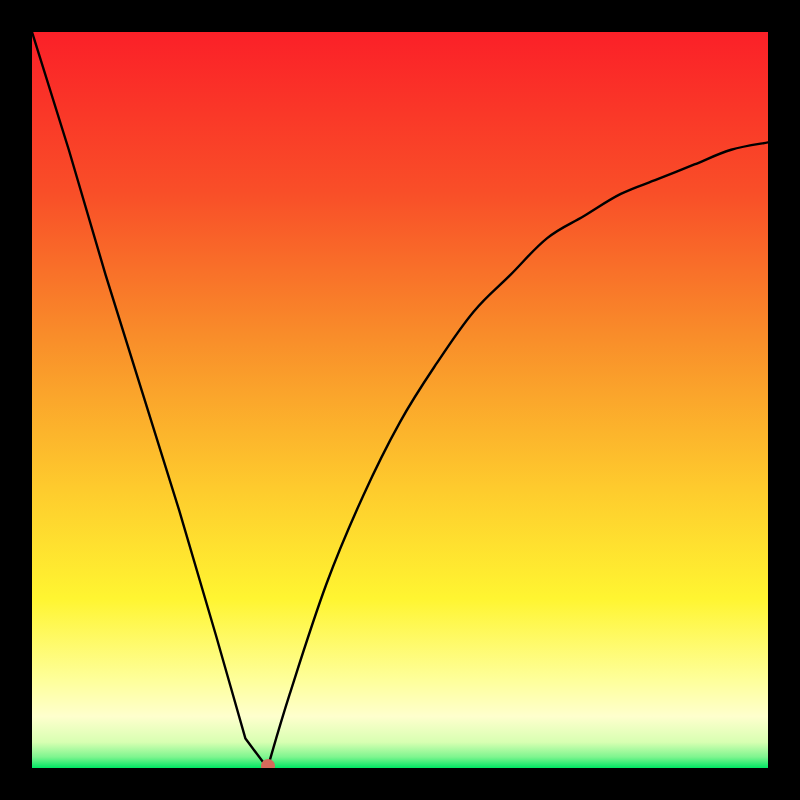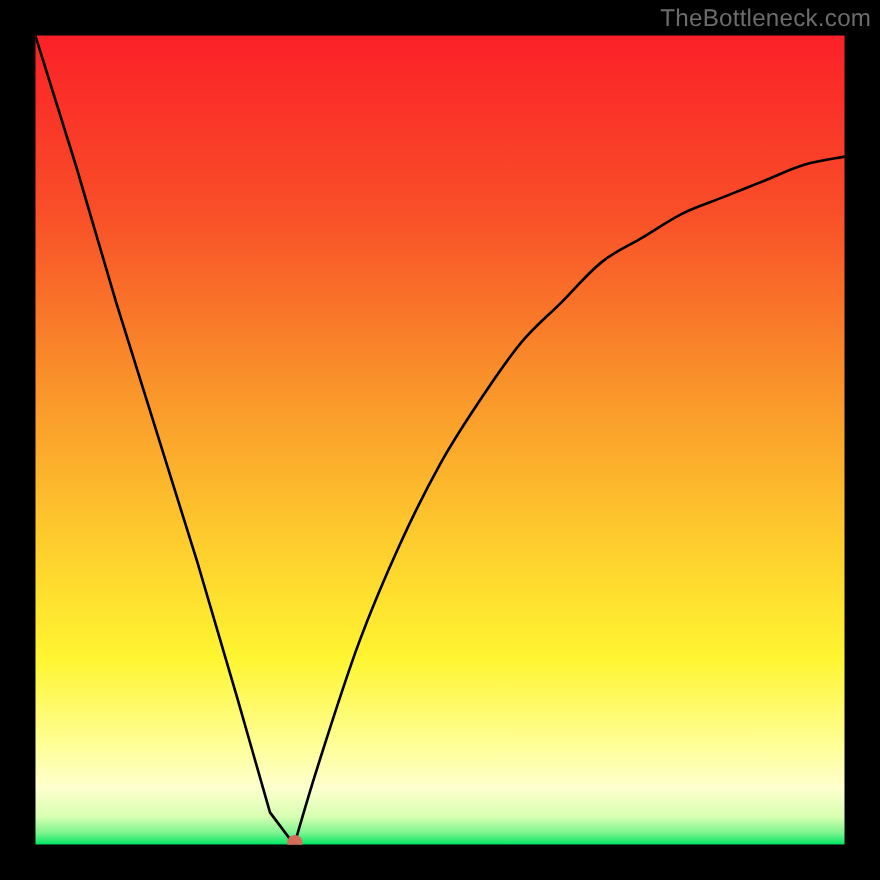--- a/index.html
+++ b/index.html
@@ -80,15 +80,14 @@
     </svg>
 
     <svg class="curve" viewBox="0 0 100 100" preserveAspectRatio="none" aria-hidden="true">
       <path id="curve-path" fill="none" stroke="#000000" stroke-width="0.35" stroke-linecap="round" stroke-linejoin="round" vector-effect="non-scaling-stroke" d="M 0.00 0.00 L 5.00 16.00 L 10.00 33.00 L 15.00 49.00 L 20.00 65.00 L 25.00 82.00 L 27.00 89.00 L 29.00 96.00 L 32.00 100.00 C 32.54 98.20 33.56 94.50 35.00 90.00 C 36.44 85.50 38.20 79.86 40.00 75.00 C 41.80 70.14 43.20 66.96 45.00 63.00 C 46.80 59.04 48.20 56.24 50.00 53.00 C 51.80 49.76 53.20 47.70 55.00 45.00 C 56.80 42.30 58.20 40.16 60.00 38.00 C 61.80 35.84 63.20 34.80 65.00 33.00 C 66.80 31.20 68.20 29.44 70.00 28.00 C 71.80 26.56 73.20 26.08 75.00 25.00 C 76.80 23.92 78.20 22.90 80.00 22.00 C 81.80 21.10 83.20 20.72 85.00 20.00 C 86.80 19.28 88.20 18.72 90.00 18.00 C 91.80 17.28 93.20 16.54 95.00 16.00 C 96.80 15.46 99.10 15.18 100.00 15.00" style="stroke-width: 2.4px;"></path>
     </svg>
 
     <div class="dot" id="marker-dot" style="left: 235.52px; top: 734px; background: rgb(214, 106, 91);"></div>
 
   </div>
 
-  <div class="attribution">TheBottleneck.com</div>
 
 </div>
 
 </body></html>

